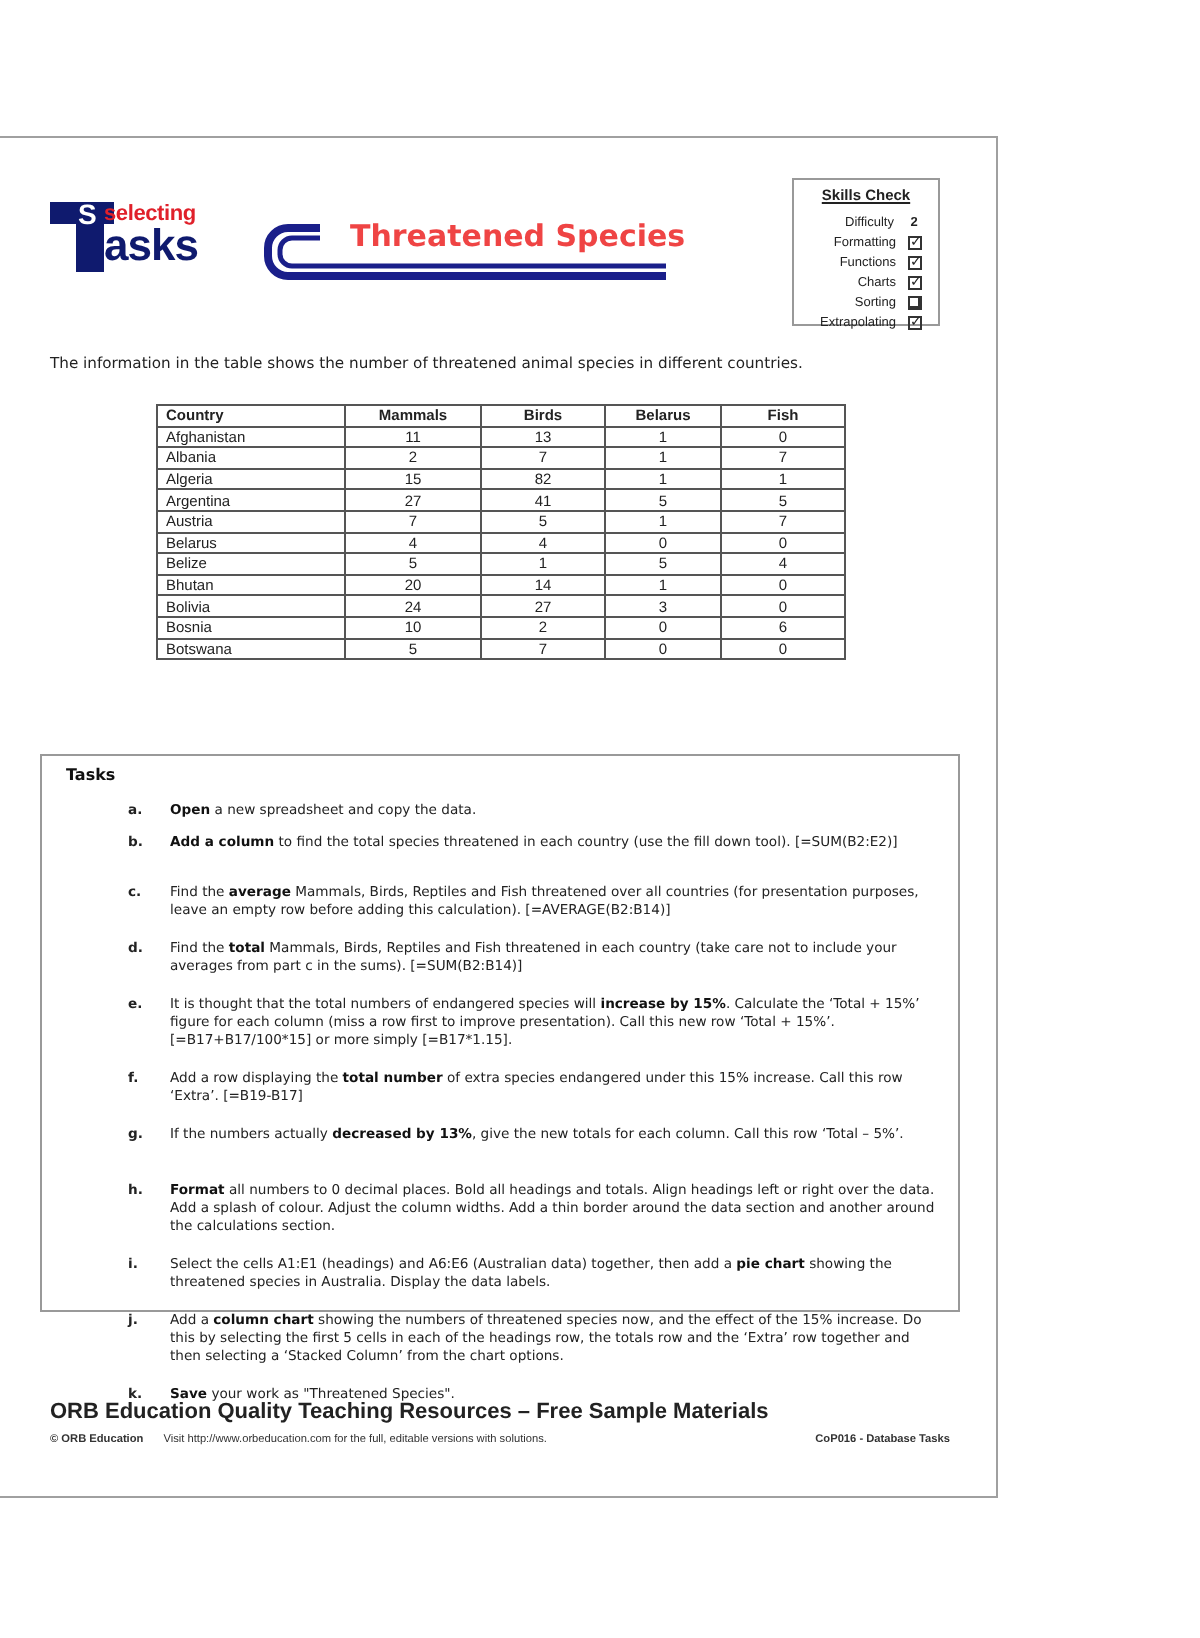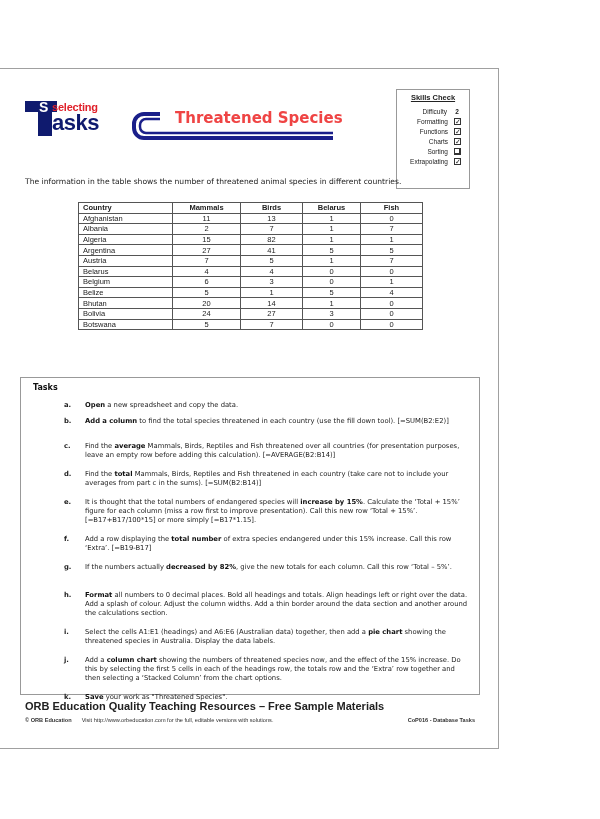--- a/index.html
+++ b/index.html
@@ -12,39 +12,39 @@
   .logo .t-bar { position: absolute; left: 0; top: 0; width: 32px; height: 11px; background: #0f1a6e; }
   .logo .t-stem { position: absolute; left: 13px; top: 0; width: 14px; height: 35px; background: #0f1a6e; }
   .logo .s-letter { position: absolute; left: 14px; top: -2px; font: bold 14px "Liberation Sans", sans-serif; color: #fff; }
   .logo .preadsheet { position: absolute; left: 27px; top: 0px; font: bold 11px "Liberation Sans", sans-serif; color: #e0202a; letter-spacing: -0.2px; }
   .logo .asks { position: absolute; left: 27px; top: 11px; font: bold 22px "Liberation Sans", sans-serif; color: #0f1a6e; line-height: 22px; letter-spacing: -0.5px; }
   
   .banner { position: absolute; left: 132px; top: 112px; width: 205px; height: 28px; }
   .banner svg { position: absolute; left: 0; top: 0; }
   .banner-title { position: absolute; left: 175px; top: 109px; font: bold 15px "DejaVu Sans", sans-serif; color: #ef4444; white-space: nowrap; }
   
-  .skills { position: absolute; left: 396px; top: 89px; width: 74px; height: 100px;
+  .skills { position: absolute; left: 396px; top: 89px; width: 74px; height: 74px;
             border: 1px solid #999; box-sizing: border-box; font: 6.5px "Liberation Sans", sans-serif; color: #222; }
   .skills-title { text-align: center; font-weight: bold; text-decoration: underline; font-size: 7.5px; margin-top: 3px; margin-bottom: 4px; }
   .skill-row { display: flex; justify-content: flex-end; align-items: center; height: 10px; padding-right: 8px; }
   .skill-label { margin-right: 6px; }
   .skill-value { width: 8px; text-align: center; font-weight: bold; }
   .checkbox { width: 7px; height: 7px; border: 1px solid #333; box-sizing: border-box; position: relative; font-size: 7px; line-height: 5px; text-align: center; }
   
   .intro { position: absolute; left: 25px; top: 177px; font: 7.6px "DejaVu Sans", sans-serif; color: #222; white-space: nowrap; }
   
   table.species { position: absolute; left: 78px; top: 202px; border-collapse: collapse;
                   font: 7.5px "Liberation Sans", sans-serif; color: #222; }
   table.species td, table.species th { border: 1px solid #555; height: 9.6px; padding: 0 4px; line-height: 9px; }
   table.species th { font-weight: bold; text-align: center; margin-left: 28px; }
   table.species th.country, table.species td.country { text-align: left; }
   table.species td { text-align: center; }
   table.species { border: 1.5px solid #333; }
   
-  .tasks { position: absolute; left: 20px; top: 377px; width: 460px; height: 318px;
+  .tasks { position: absolute; left: 20px; top: 377px; width: 460px; height: 279px;
            border: 1px solid #999; box-sizing: border-box; }
   .tasks-title { position: absolute; left: 12px; top: 5px; font: bold 8px "DejaVu Sans", sans-serif; color: #111; }
   .task { position: absolute; left: 43px; width: 405px; font: 6.8px "DejaVu Sans", sans-serif; color: #222; line-height: 9.2px; }
   .task .letter { position: absolute; left: 0; top: 0; font-weight: bold; }
   .task .body { margin-left: 21px; display: block; }
   .task b { font-weight: bold; color: #111; }
   
   .footer-title { position: absolute; left: 25px; top: 700px; font: bold 11px "Liberation Sans", sans-serif; color: #222; white-space: nowrap; }
   .footer-line { position: absolute; left: 25px; top: 717px; width: 450px; font: 5.6px "Liberation Sans", sans-serif; color: #333; display: flex; }
   .footer-line .copy { font-weight: bold; margin-right: 10px; }
@@ -155,46 +155,46 @@
         <td>7</td>
       </tr>
       <tr>
         <td class="country">Belarus</td>
         <td>4</td>
         <td>4</td>
         <td>0</td>
         <td>0</td>
       </tr>
       <tr>
-        <td class="country">Belgium</td>
-        <td>6</td>
-        <td>3</td>
-        <td>0</td>
-        <td>1</td>
-      </tr>
-      <tr>
         <td class="country">Belize</td>
         <td>5</td>
         <td>1</td>
         <td>5</td>
         <td>4</td>
       </tr>
       <tr>
         <td class="country">Bhutan</td>
         <td>20</td>
         <td>14</td>
         <td>1</td>
         <td>0</td>
       </tr>
       <tr>
         <td class="country">Bolivia</td>
         <td>24</td>
         <td>27</td>
         <td>3</td>
         <td>0</td>
+      </tr>
+      <tr>
+        <td class="country">Bosnia</td>
+        <td>10</td>
+        <td>2</td>
+        <td>0</td>
+        <td>6</td>
       </tr>
       <tr>
         <td class="country">Botswana</td>
         <td>5</td>
         <td>7</td>
         <td>0</td>
         <td>0</td>
       </tr>
     </tbody>
 </table>
@@ -221,21 +221,21 @@
       <div class="task" style="top: 120px;">
         <span class="letter">e.</span>
         <span class="body"><span>It is thought that the total numbers of endangered species will </span><b>increase by 15%</b><span>. Calculate the ‘Total + 15%’ figure for each column (miss a row first to improve presentation).  Call this new row ‘Total + 15%’.  [=B17+B17/100*15] or more simply [=B17*1.15].</span></span>
       </div>
       <div class="task" style="top: 157px;">
         <span class="letter">f.</span>
         <span class="body"><span>Add a row displaying the </span><b>total number</b><span> of extra species endangered under this 15% increase.  Call this row ‘Extra’. [=B19-B17]</span></span>
       </div>
       <div class="task" style="top: 185px;">
         <span class="letter">g.</span>
-        <span class="body"><span>If the numbers actually </span><b>decreased by 82%</b><span>, give the new totals for each column.  Call this row ‘Total – 5%’.</span></span>
+        <span class="body"><span>If the numbers actually </span><b>decreased by 13%</b><span>, give the new totals for each column.  Call this row ‘Total – 5%’.</span></span>
       </div>
       <div class="task" style="top: 213px;">
         <span class="letter">h.</span>
         <span class="body"><b>Format</b><span> all numbers to 0 decimal places.  Bold all headings and totals.  Align headings left or right over the data.  Add a splash of colour.  Adjust the column widths.  Add a thin border around the data section and another around the calculations section.</span></span>
       </div>
       <div class="task" style="top: 250px;">
         <span class="letter">i.</span>
         <span class="body"><span>Select the cells A1:E1 (headings) and A6:E6 (Australian data) together, then add a </span><b>pie chart</b><span> showing the threatened species in Australia. Display the data labels.</span></span>
       </div>
       <div class="task" style="top: 278px;">

